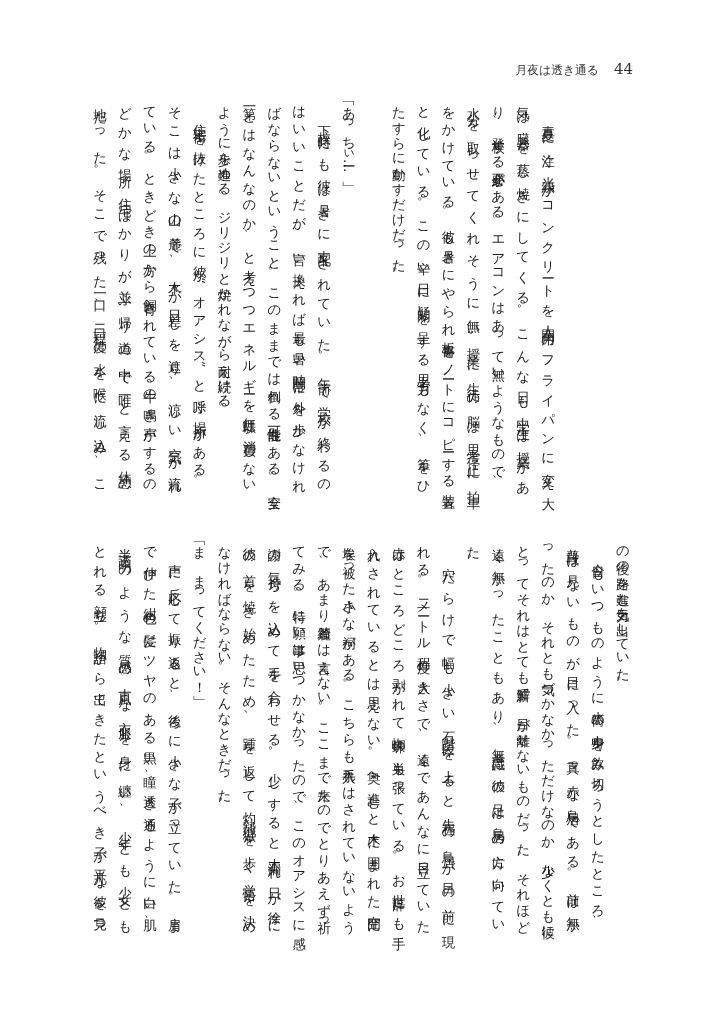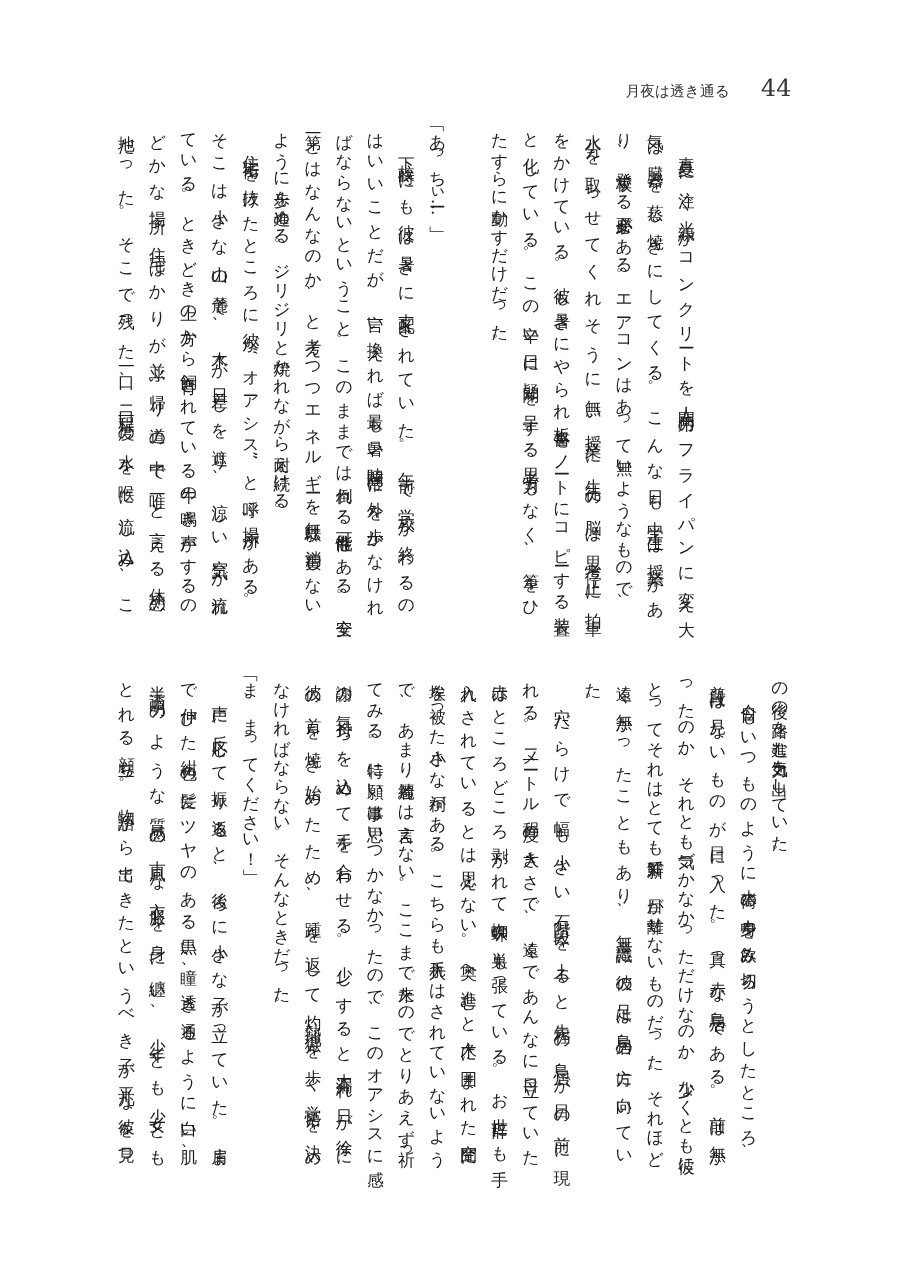--- a/index.html
+++ b/index.html
@@ -22,30 +22,30 @@
       height: 1024px;
       background: #ffffff;
     }
     .running-head {
       position: absolute;
       right: 89px;
       top: 60px;
       height: 18px;
       display: flex;
       align-items: baseline;
-      gap: 25px;
+      gap: 15px;
       color: #333333;
       white-space: nowrap;
     }
     .running-head .title {
       font-size: 11.8px;
       letter-spacing: 0;
     }
     .running-head .pno {
-      font-size: 19px;
+      font-size: 15px;
     }
     .tier {
       position: absolute;
       left: 86.5px;
       writing-mode: vertical-rl;
       -webkit-writing-mode: vertical-rl;
       text-orientation: mixed;
       font-size: 13.4px;
       line-height: 24.9px;
     }

